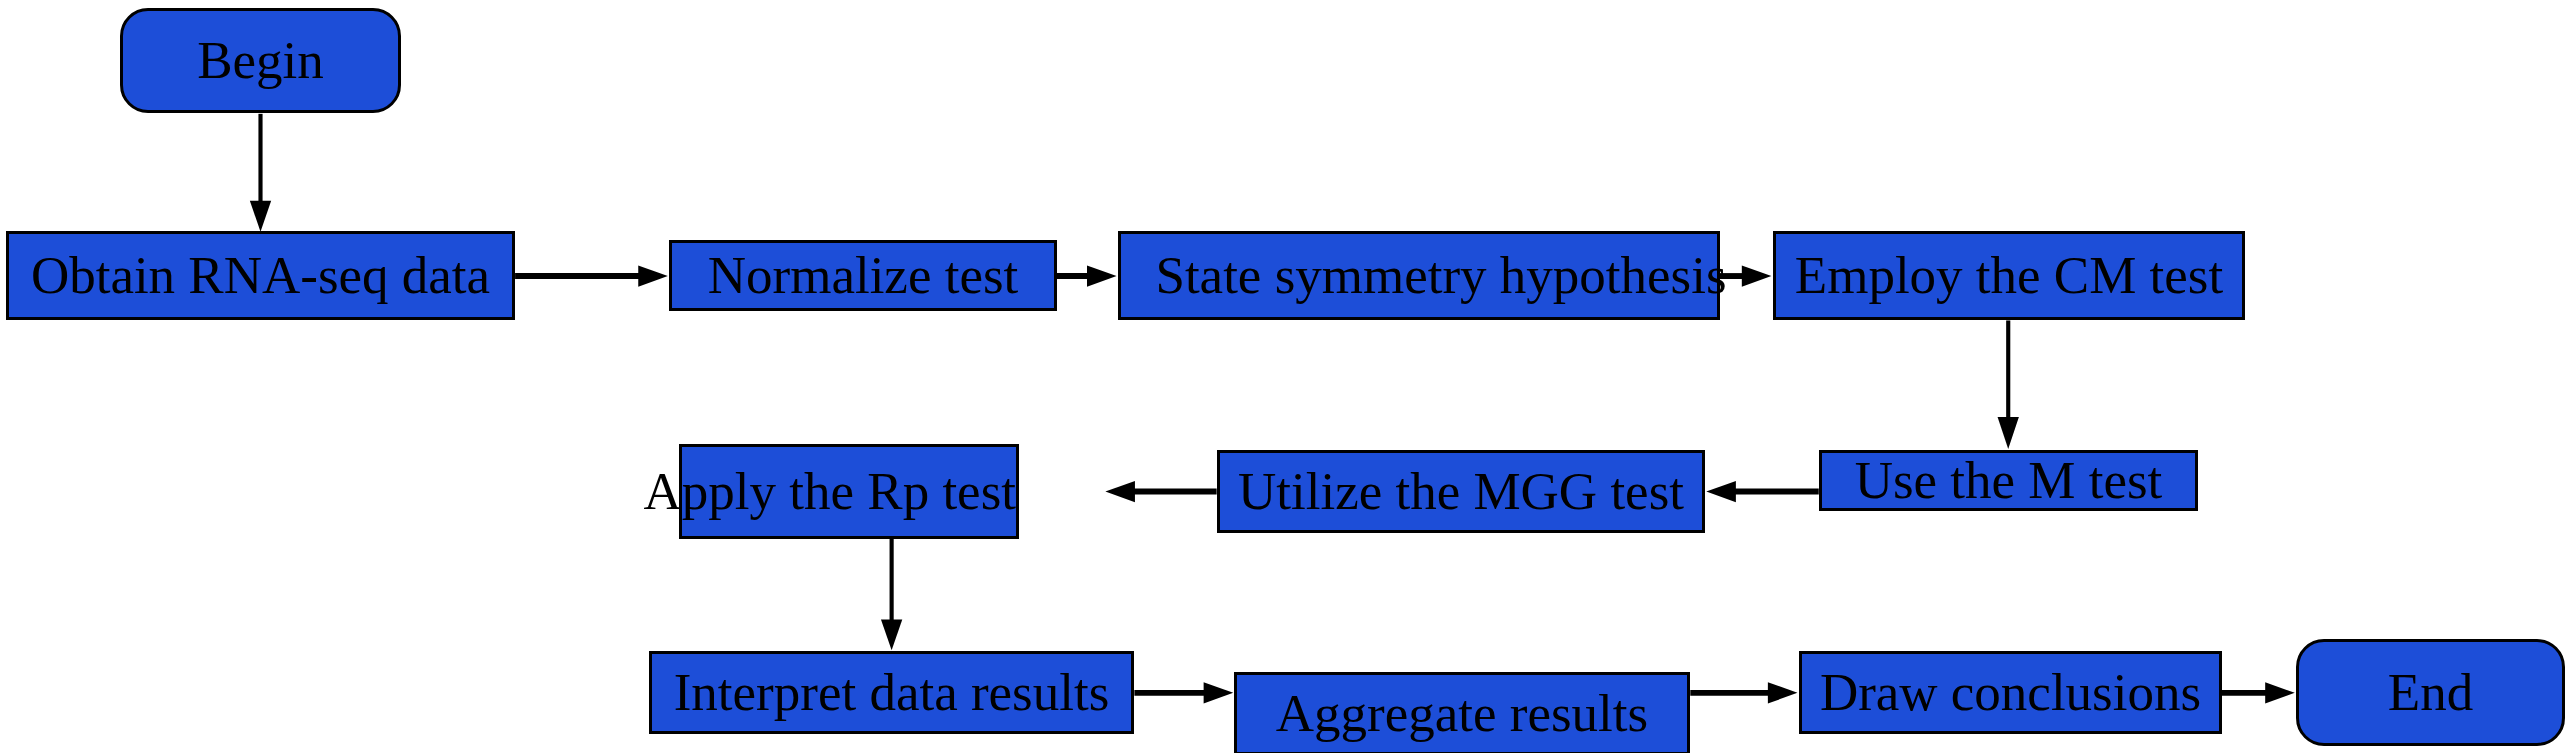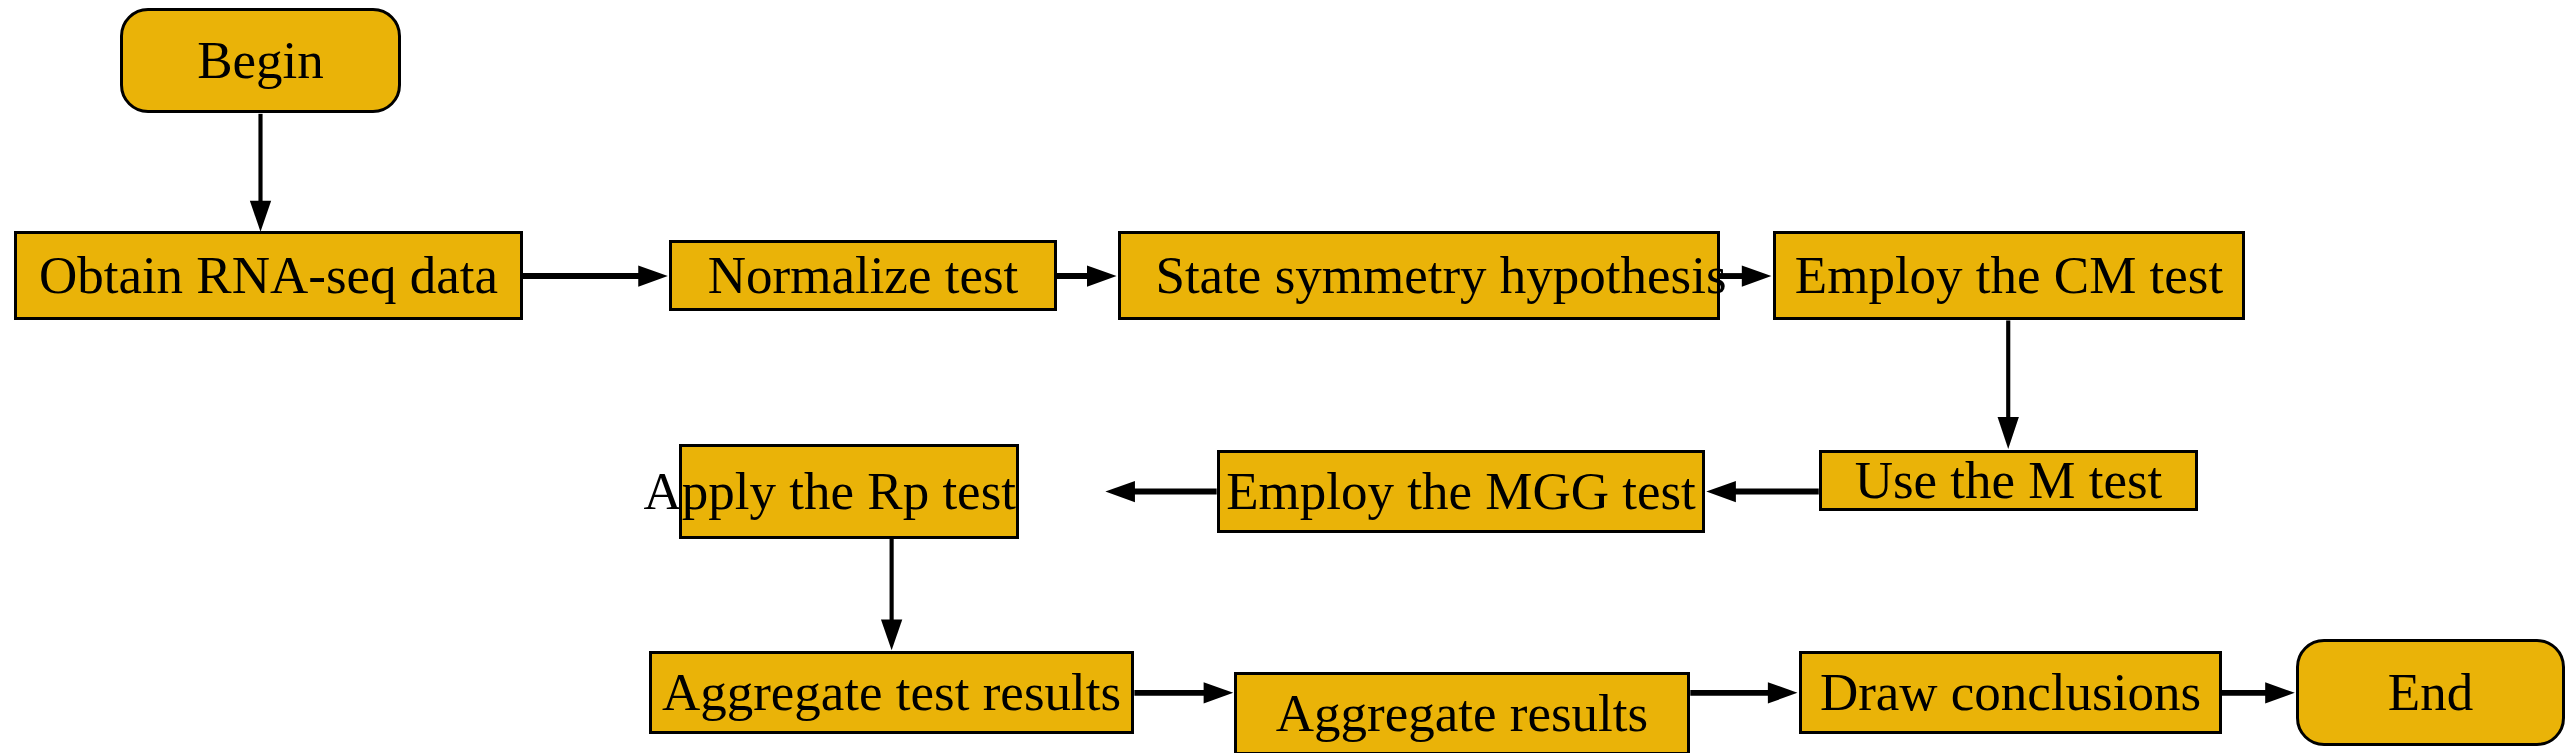--- a/index.html
+++ b/index.html
@@ -22,21 +22,21 @@
     position: absolute;
     left: 0;
     top: 0;
     width: 2576px;
     height: 754px;
   }
   .node {
     position: absolute;
     box-sizing: border-box;
     border: 3.6px solid #000000;
-    background: #eab308;
+    background: #1d4ed8;
     display: flex;
     align-items: center;
     justify-content: center;
     font-size: 53px;
     line-height: 1;
     white-space: nowrap;
   }
   .node-rounded {
     border-radius: 28px;
   }
@@ -97,50 +97,50 @@
     <g>
       <line class="edge-line edge-h" x1="3753" y1="1170" x2="3830" y2="1170"></line>
       <polygon class="edge-head" points="3826,1152 3826,1188 3876,1170"></polygon>
     </g>
   </svg>
 
   <div class="node node-rounded" style="left:120px; top:8.3px; width:281px; height:105px;">
     <span>Begin</span>
   </div>
 
-  <div class="node" style="left:6px; top:231px; width:509px; height:89px;margin-left:8px;">
+  <div class="node" style="left:6px; top:231px; width:509px; height:89px;">
     <span>Obtain RNA-seq data</span>
   </div>
 
   <div class="node" style="left:669px; top:240px; width:388px; height:71px;">
     <span>Normalize test</span>
   </div>
 
   <div class="node" style="left:1118px; top:231px; width:602px; height:89px;padding-left:44px;">
     <span>State symmetry hypothesis</span>
   </div>
 
   <div class="node" style="left:1773px; top:231px; width:472px; height:89px;">
     <span>Employ the CM test</span>
   </div>
 
   <div class="node" style="left:1819px; top:450px; width:379px; height:61px;">
     <span>Use the M test</span>
   </div>
 
   <div class="node" style="left:1217px; top:450px; width:488px; height:83px;">
-    <span>Employ the MGG test</span>
+    <span>Utilize the MGG test</span>
   </div>
 
   <div class="node" style="left:679px; top:444px; width:340px; height:95px;justify-content:flex-end;">
     <span>Apply the Rp test</span>
   </div>
 
   <div class="node" style="left:649px; top:651px; width:485px; height:83px;">
-    <span>Aggregate test results</span>
+    <span>Interpret data results</span>
   </div>
 
   <div class="node" style="left:1234px; top:672px; width:456px; height:83px;">
     <span>Aggregate results</span>
   </div>
 
   <div class="node" style="left:1799px; top:651px; width:423px; height:83px;">
     <span>Draw conclusions</span>
   </div>
 

